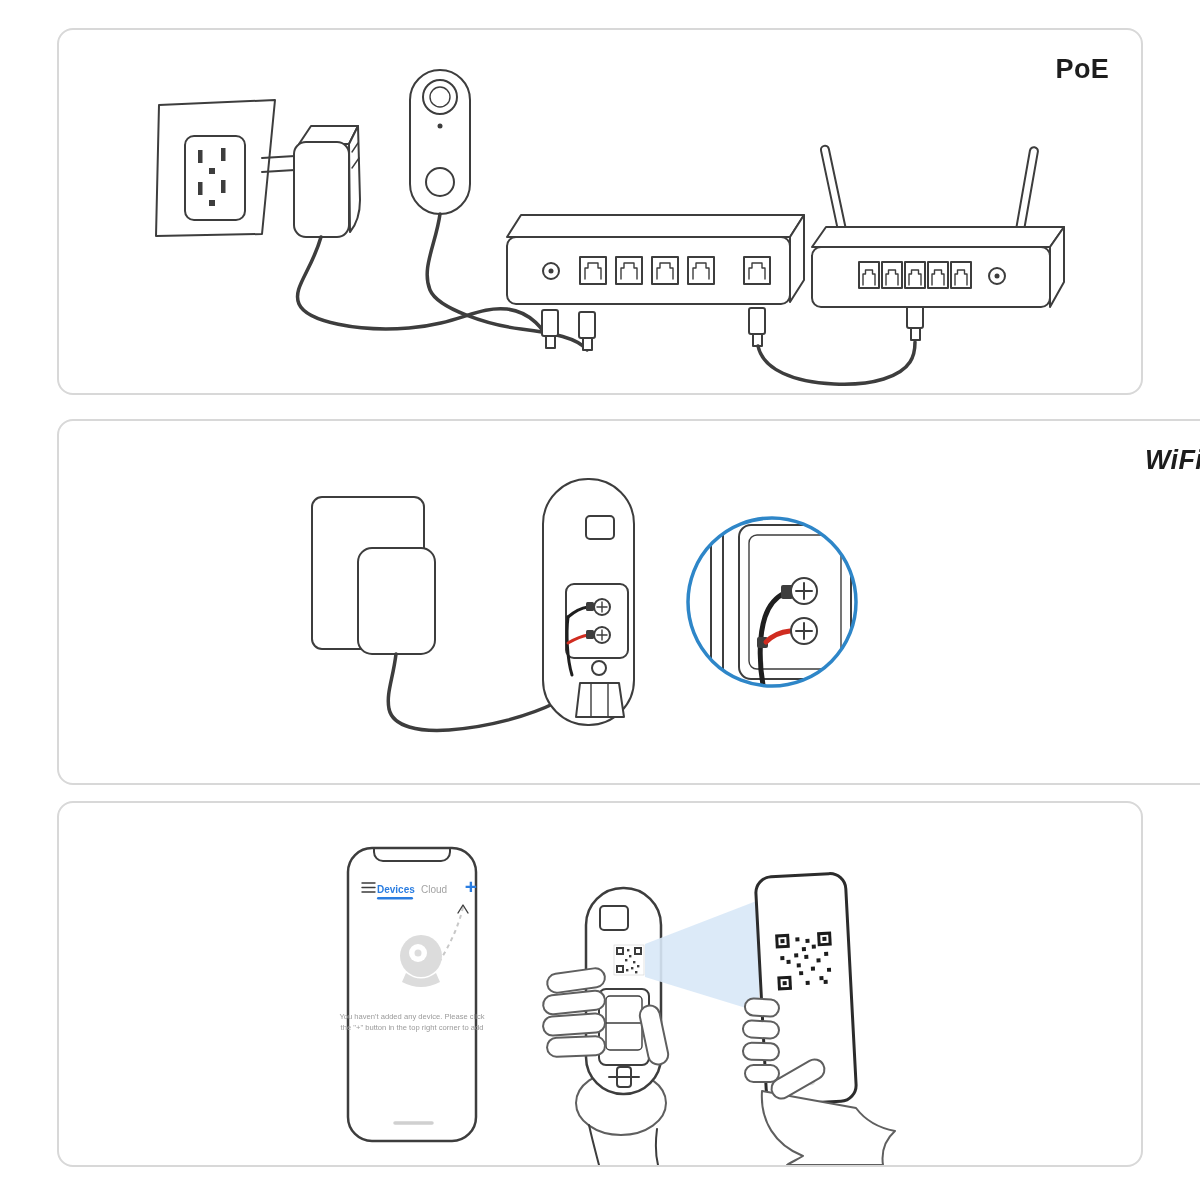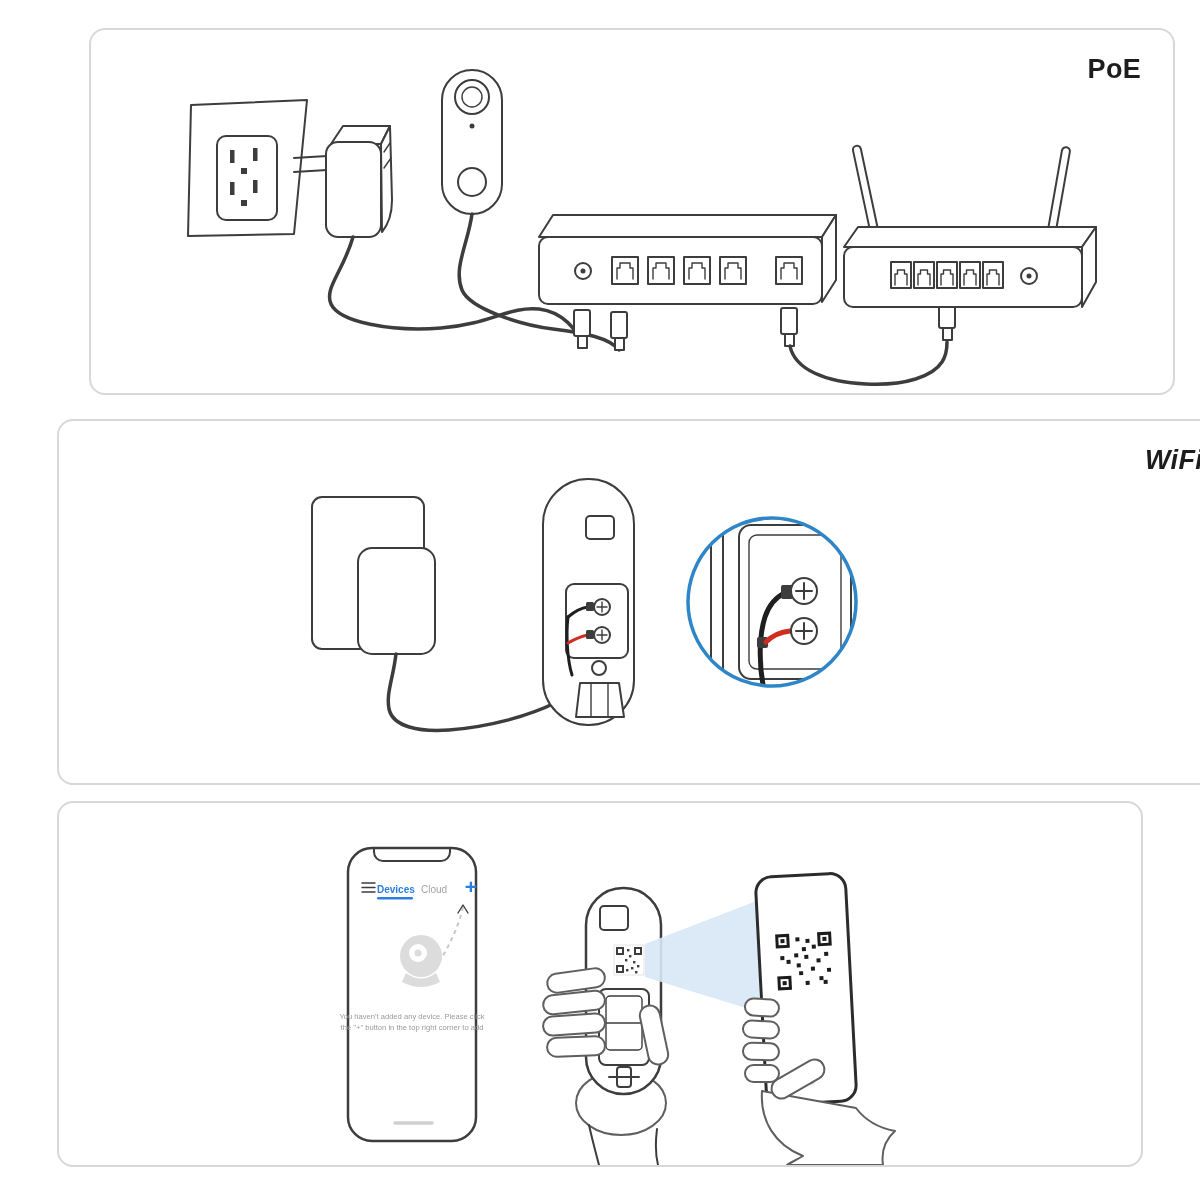--- a/index.html
+++ b/index.html
@@ -1,20 +1,20 @@
 <!DOCTYPE html>
 <html style="--accent-blue: #2a7de1; --zoom-ring: #2e86c8; --beam: #d8e8f7; --wire-red: #d02c20; --line-art: #3d3d3d; --panel-border: #d8d8d8; --text-muted: #9b9b9b;"><head>
 <meta charset="utf-8">
 <style>
   html,body{margin:0;padding:0;background:#fff;}
   .page{position:relative;width:1200px;height:1200px;background:#fff;overflow:hidden;
         font-family:"Liberation Sans",sans-serif;}
   .panel{position:absolute;background:#fff;border:2px solid var(--panel-border,#d8d8d8);
          border-radius:16px;box-sizing:border-box;}
-  .panel-1{left:57px;top:28px;width:1086px;height:367px;margin-left:32px;}
+  .panel-1{left:57px;top:28px;width:1086px;height:367px;}
   .panel-2{left:57px;top:419px;width:1180px;height:366px;font-style:italic;}
   .panel-3{left:57px;top:801px;width:1086px;height:366px;}
   .panel-label{position:absolute;top:24px;right:32px;font-size:27px;font-weight:700;
                color:#1d1d1d;letter-spacing:.3px;}
   .art{position:absolute;left:0;top:0;}
 
   
   .ln{fill:none;stroke:var(--line-art,#3d3d3d);stroke-width:2;stroke-linecap:round;stroke-linejoin:round;}
   .lnf{fill:#fff;stroke:var(--line-art,#3d3d3d);stroke-width:2;stroke-linecap:round;stroke-linejoin:round;}
   .thin{stroke-width:1.4;}

